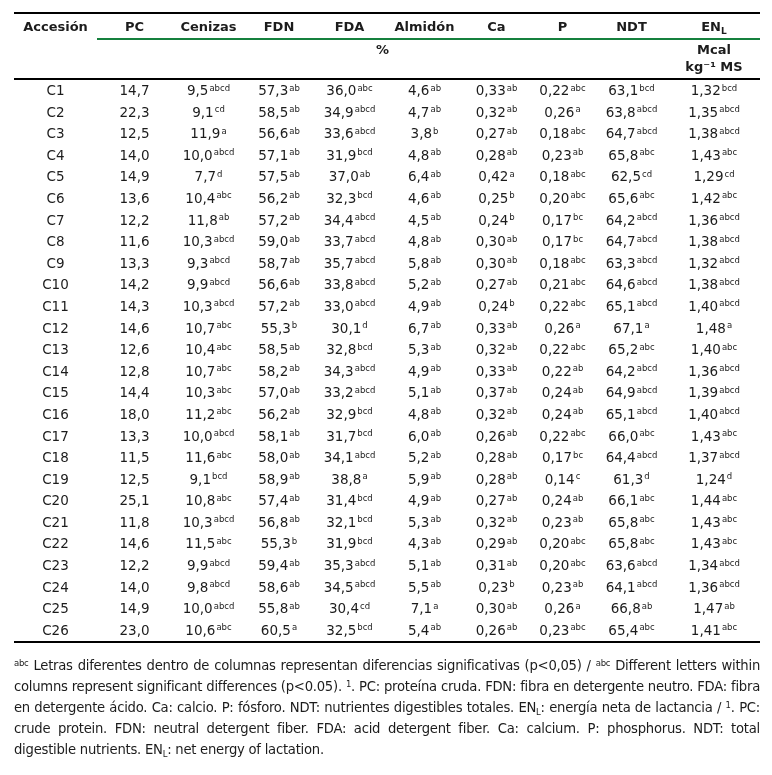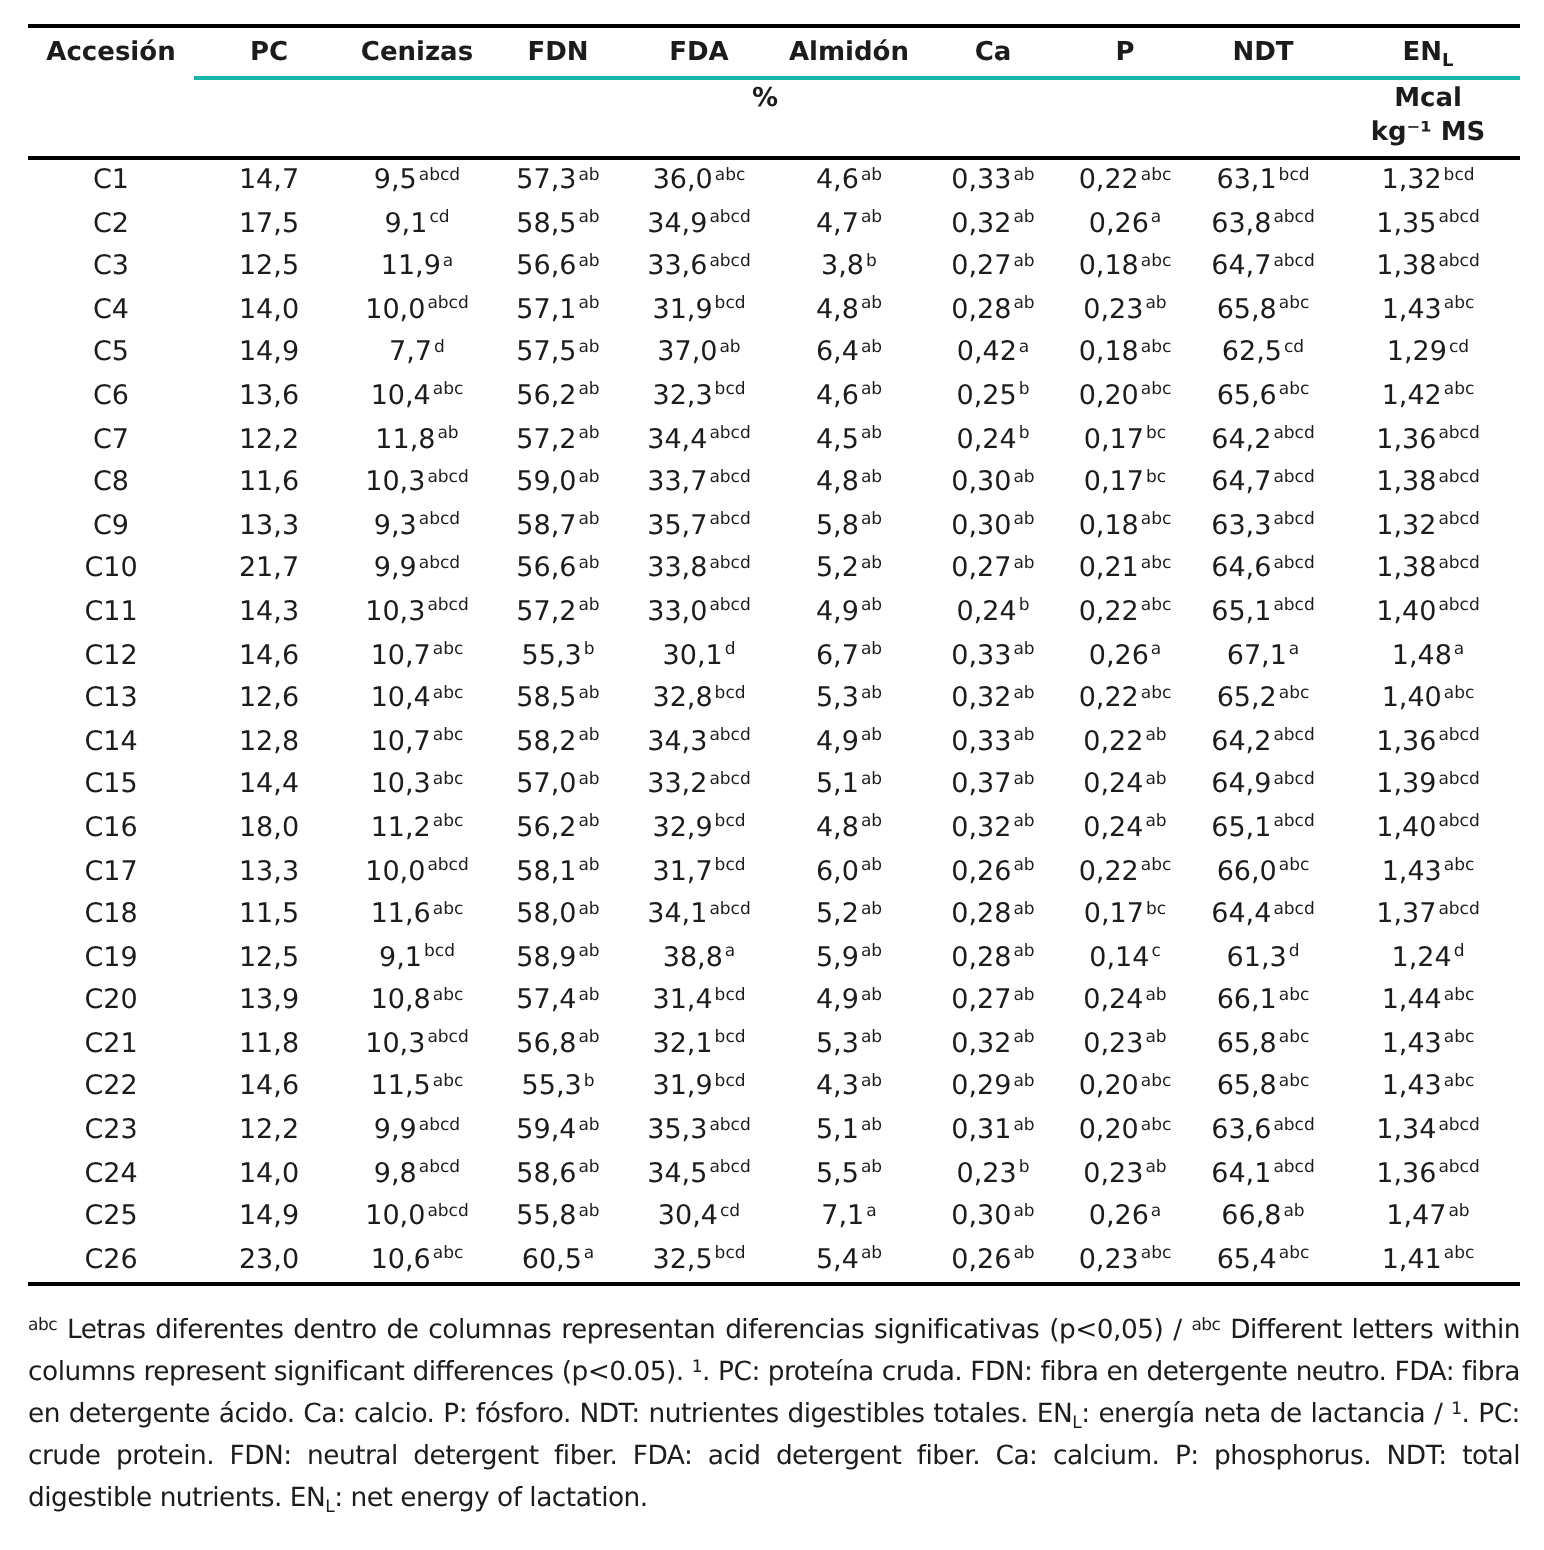--- a/index.html
+++ b/index.html
@@ -28,21 +28,21 @@
     font-size: 13px;
     text-align: center;
     padding: 0;
     line-height: 16px;
   }
   tr.h1 th {
     border-top: 2px solid #000;
     padding: 5px 0 3px 0;
   }
   tr.h1 th.col-h {
-    border-bottom: 2px solid #14b8a6;
+    border-bottom: 2px solid #15803d;
   }
   th.acc-h {
     vertical-align: top;
     border-bottom: 2px solid #000;
   }
   tr.h2 th {
     padding: 2px 0 1px 0;
   }
   tr.h3 th {
     border-bottom: 2px solid #000;
@@ -148,21 +148,21 @@
           <td>57,3<sup>ab</sup></td>
           <td>36,0<sup>abc</sup></td>
           <td>4,6<sup>ab</sup></td>
           <td>0,33<sup>ab</sup></td>
           <td>0,22<sup>abc</sup></td>
           <td>63,1<sup>bcd</sup></td>
           <td>1,32<sup>bcd</sup></td>
         </tr>
         <tr>
           <td>C2</td>
-          <td>17,5</td>
+          <td>22,3</td>
           <td>9,1<sup>cd</sup></td>
           <td>58,5<sup>ab</sup></td>
           <td>34,9<sup>abcd</sup></td>
           <td>4,7<sup>ab</sup></td>
           <td>0,32<sup>ab</sup></td>
           <td>0,26<sup>a</sup></td>
           <td>63,8<sup>abcd</sup></td>
           <td>1,35<sup>abcd</sup></td>
         </tr>
         <tr>
@@ -244,21 +244,21 @@
           <td>58,7<sup>ab</sup></td>
           <td>35,7<sup>abcd</sup></td>
           <td>5,8<sup>ab</sup></td>
           <td>0,30<sup>ab</sup></td>
           <td>0,18<sup>abc</sup></td>
           <td>63,3<sup>abcd</sup></td>
           <td>1,32<sup>abcd</sup></td>
         </tr>
         <tr>
           <td>C10</td>
-          <td>21,7</td>
+          <td>14,2</td>
           <td>9,9<sup>abcd</sup></td>
           <td>56,6<sup>ab</sup></td>
           <td>33,8<sup>abcd</sup></td>
           <td>5,2<sup>ab</sup></td>
           <td>0,27<sup>ab</sup></td>
           <td>0,21<sup>abc</sup></td>
           <td>64,6<sup>abcd</sup></td>
           <td>1,38<sup>abcd</sup></td>
         </tr>
         <tr>
@@ -364,21 +364,21 @@
           <td>58,9<sup>ab</sup></td>
           <td>38,8<sup>a</sup></td>
           <td>5,9<sup>ab</sup></td>
           <td>0,28<sup>ab</sup></td>
           <td>0,14<sup>c</sup></td>
           <td>61,3<sup>d</sup></td>
           <td>1,24<sup>d</sup></td>
         </tr>
         <tr>
           <td>C20</td>
-          <td>13,9</td>
+          <td>25,1</td>
           <td>10,8<sup>abc</sup></td>
           <td>57,4<sup>ab</sup></td>
           <td>31,4<sup>bcd</sup></td>
           <td>4,9<sup>ab</sup></td>
           <td>0,27<sup>ab</sup></td>
           <td>0,24<sup>ab</sup></td>
           <td>66,1<sup>abc</sup></td>
           <td>1,44<sup>abc</sup></td>
         </tr>
         <tr>

